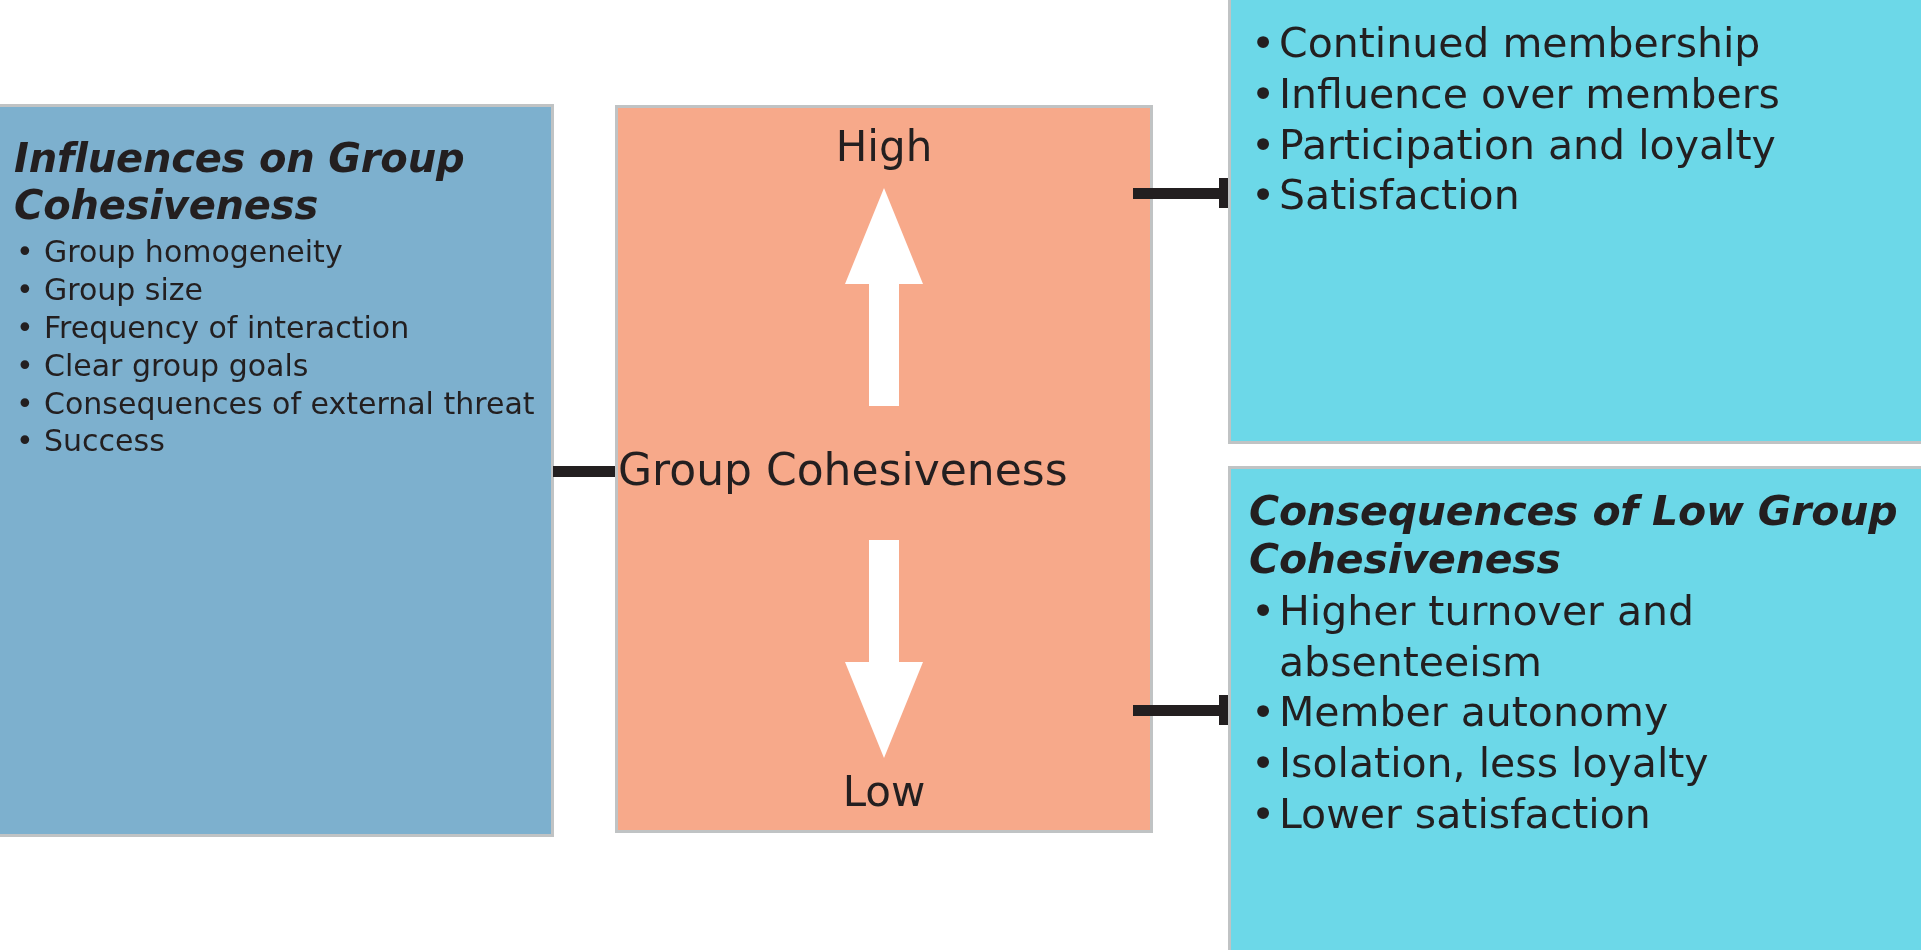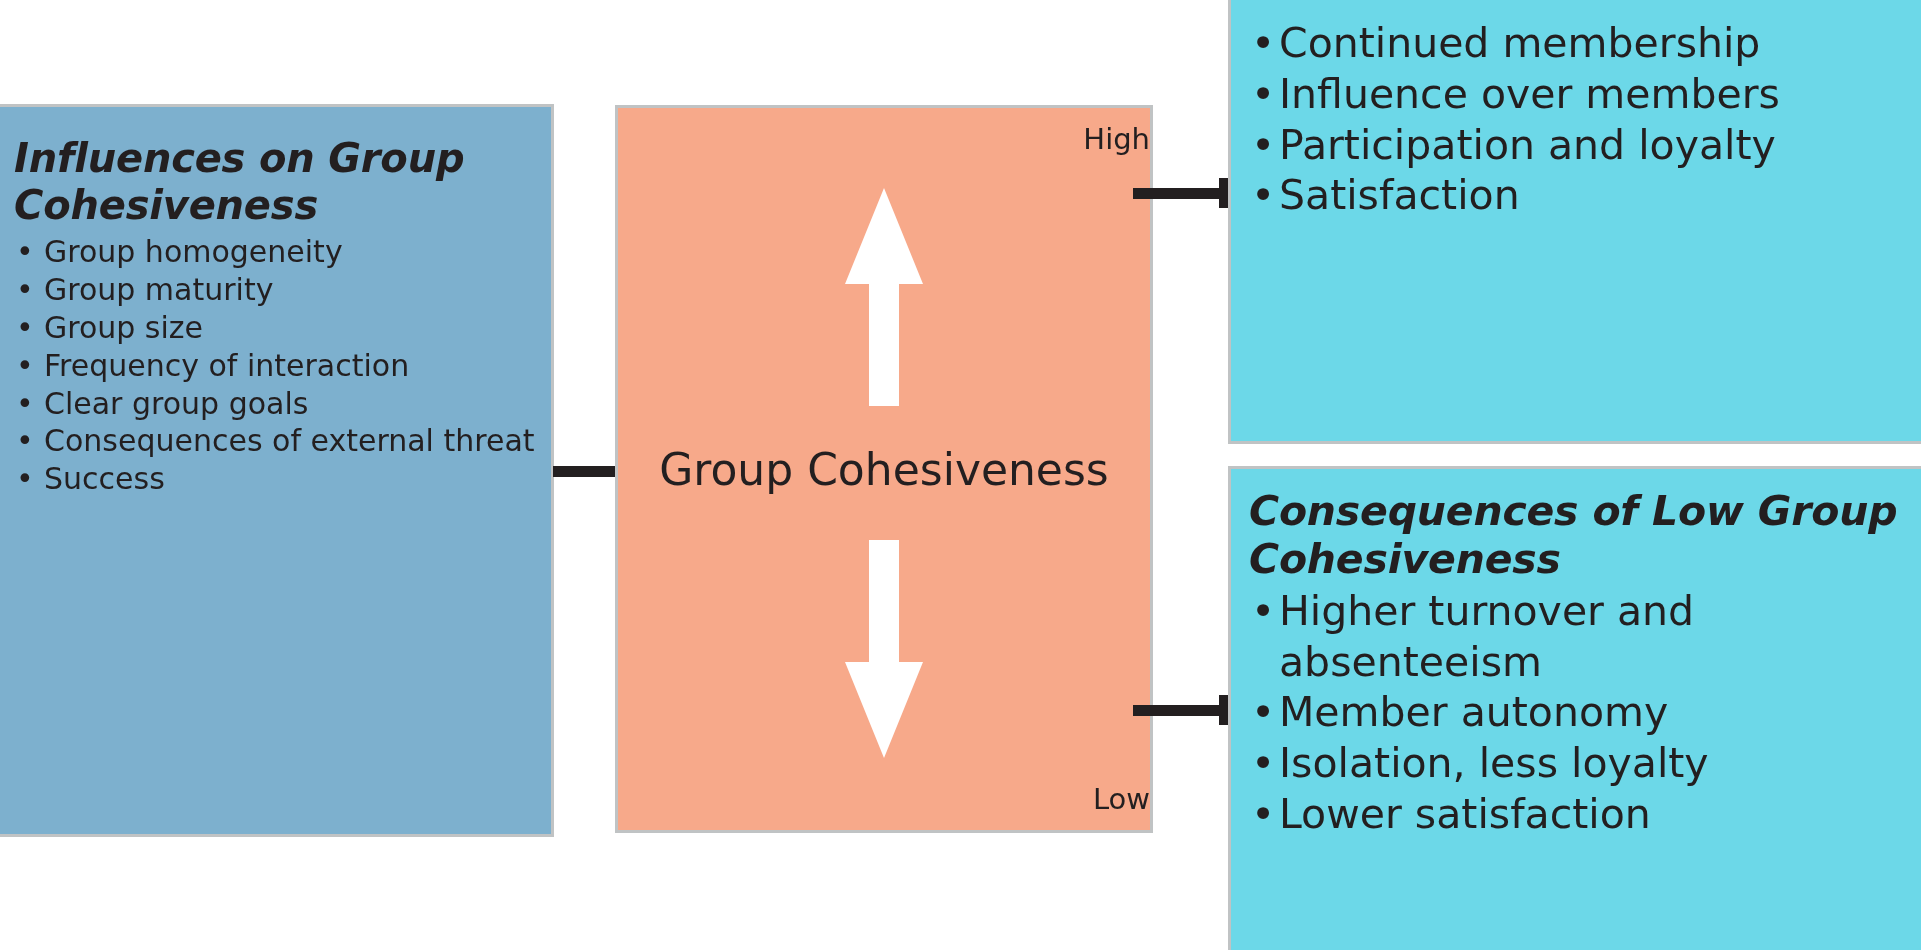--- a/index.html
+++ b/index.html
@@ -75,34 +75,34 @@
     width: 538px;
     height: 728px;
     background: #f7a98a;
     padding: 0;
   }
   #cohesiveness-label-high,
   #cohesiveness-label-low {
     position: absolute;
     left: 0;
     width: 100%;
-    text-align: right;
-    font-size: 29px;
+    text-align: center;
+    font-size: 42px;
     color: #231f20;
   }
   #cohesiveness-label-high { top: 14px; }
   #cohesiveness-label-low  { bottom: 14px; }
 
   #cohesiveness-label-center {
     position: absolute;
     left: 0;
     width: 100%;
     top: 50%;
     transform: translateY(-50%);
-    text-align: center;
+    text-align: left;
     font-size: 44px;
     color: #231f20;
   }
 
   #double-arrow {
     position: absolute;
     left: 50%;
     transform: translateX(-50%);
     top: 80px;
     width: 110px;
@@ -171,21 +171,20 @@
 </style>
 </head>
 <body>
 
 <div id="diagram">
 
   <div class="box" id="influences-box">
     <div class="box-title">Influences on Group Cohesiveness</div>
     <ul class="bullets">
       <li>Group homogeneity</li>
-      <li>Group maturity</li>
       <li>Group size</li>
       <li>Frequency of interaction</li>
       <li>Clear group goals</li>
       <li>Consequences of external threat</li>
       <li>Success</li>
     </ul>
   </div>
 
   <div class="connector" id="connector-left">
     <div class="shaft"></div>

